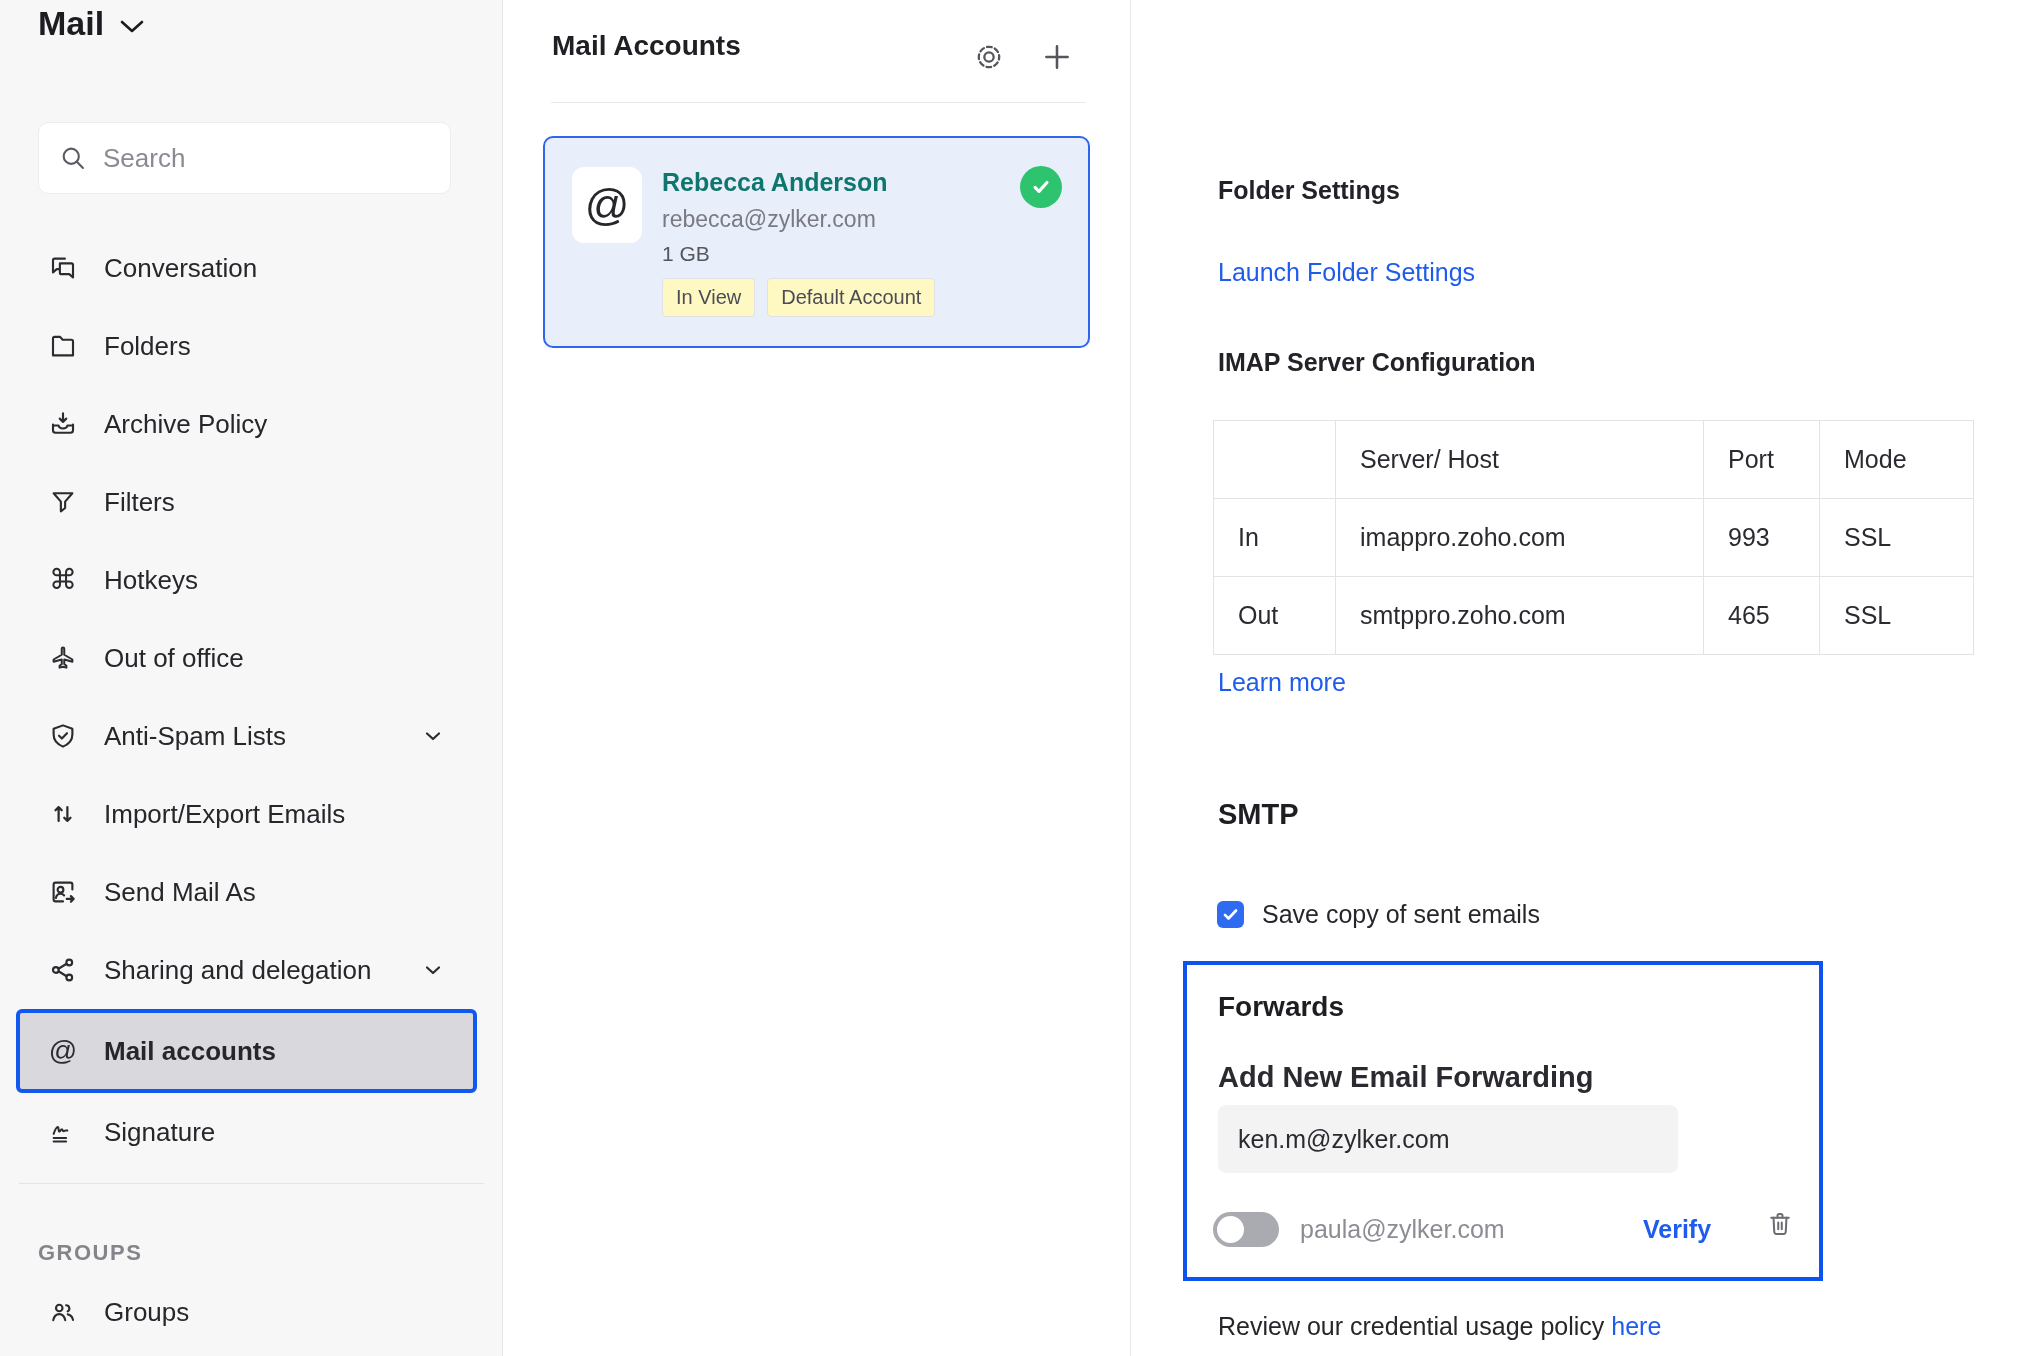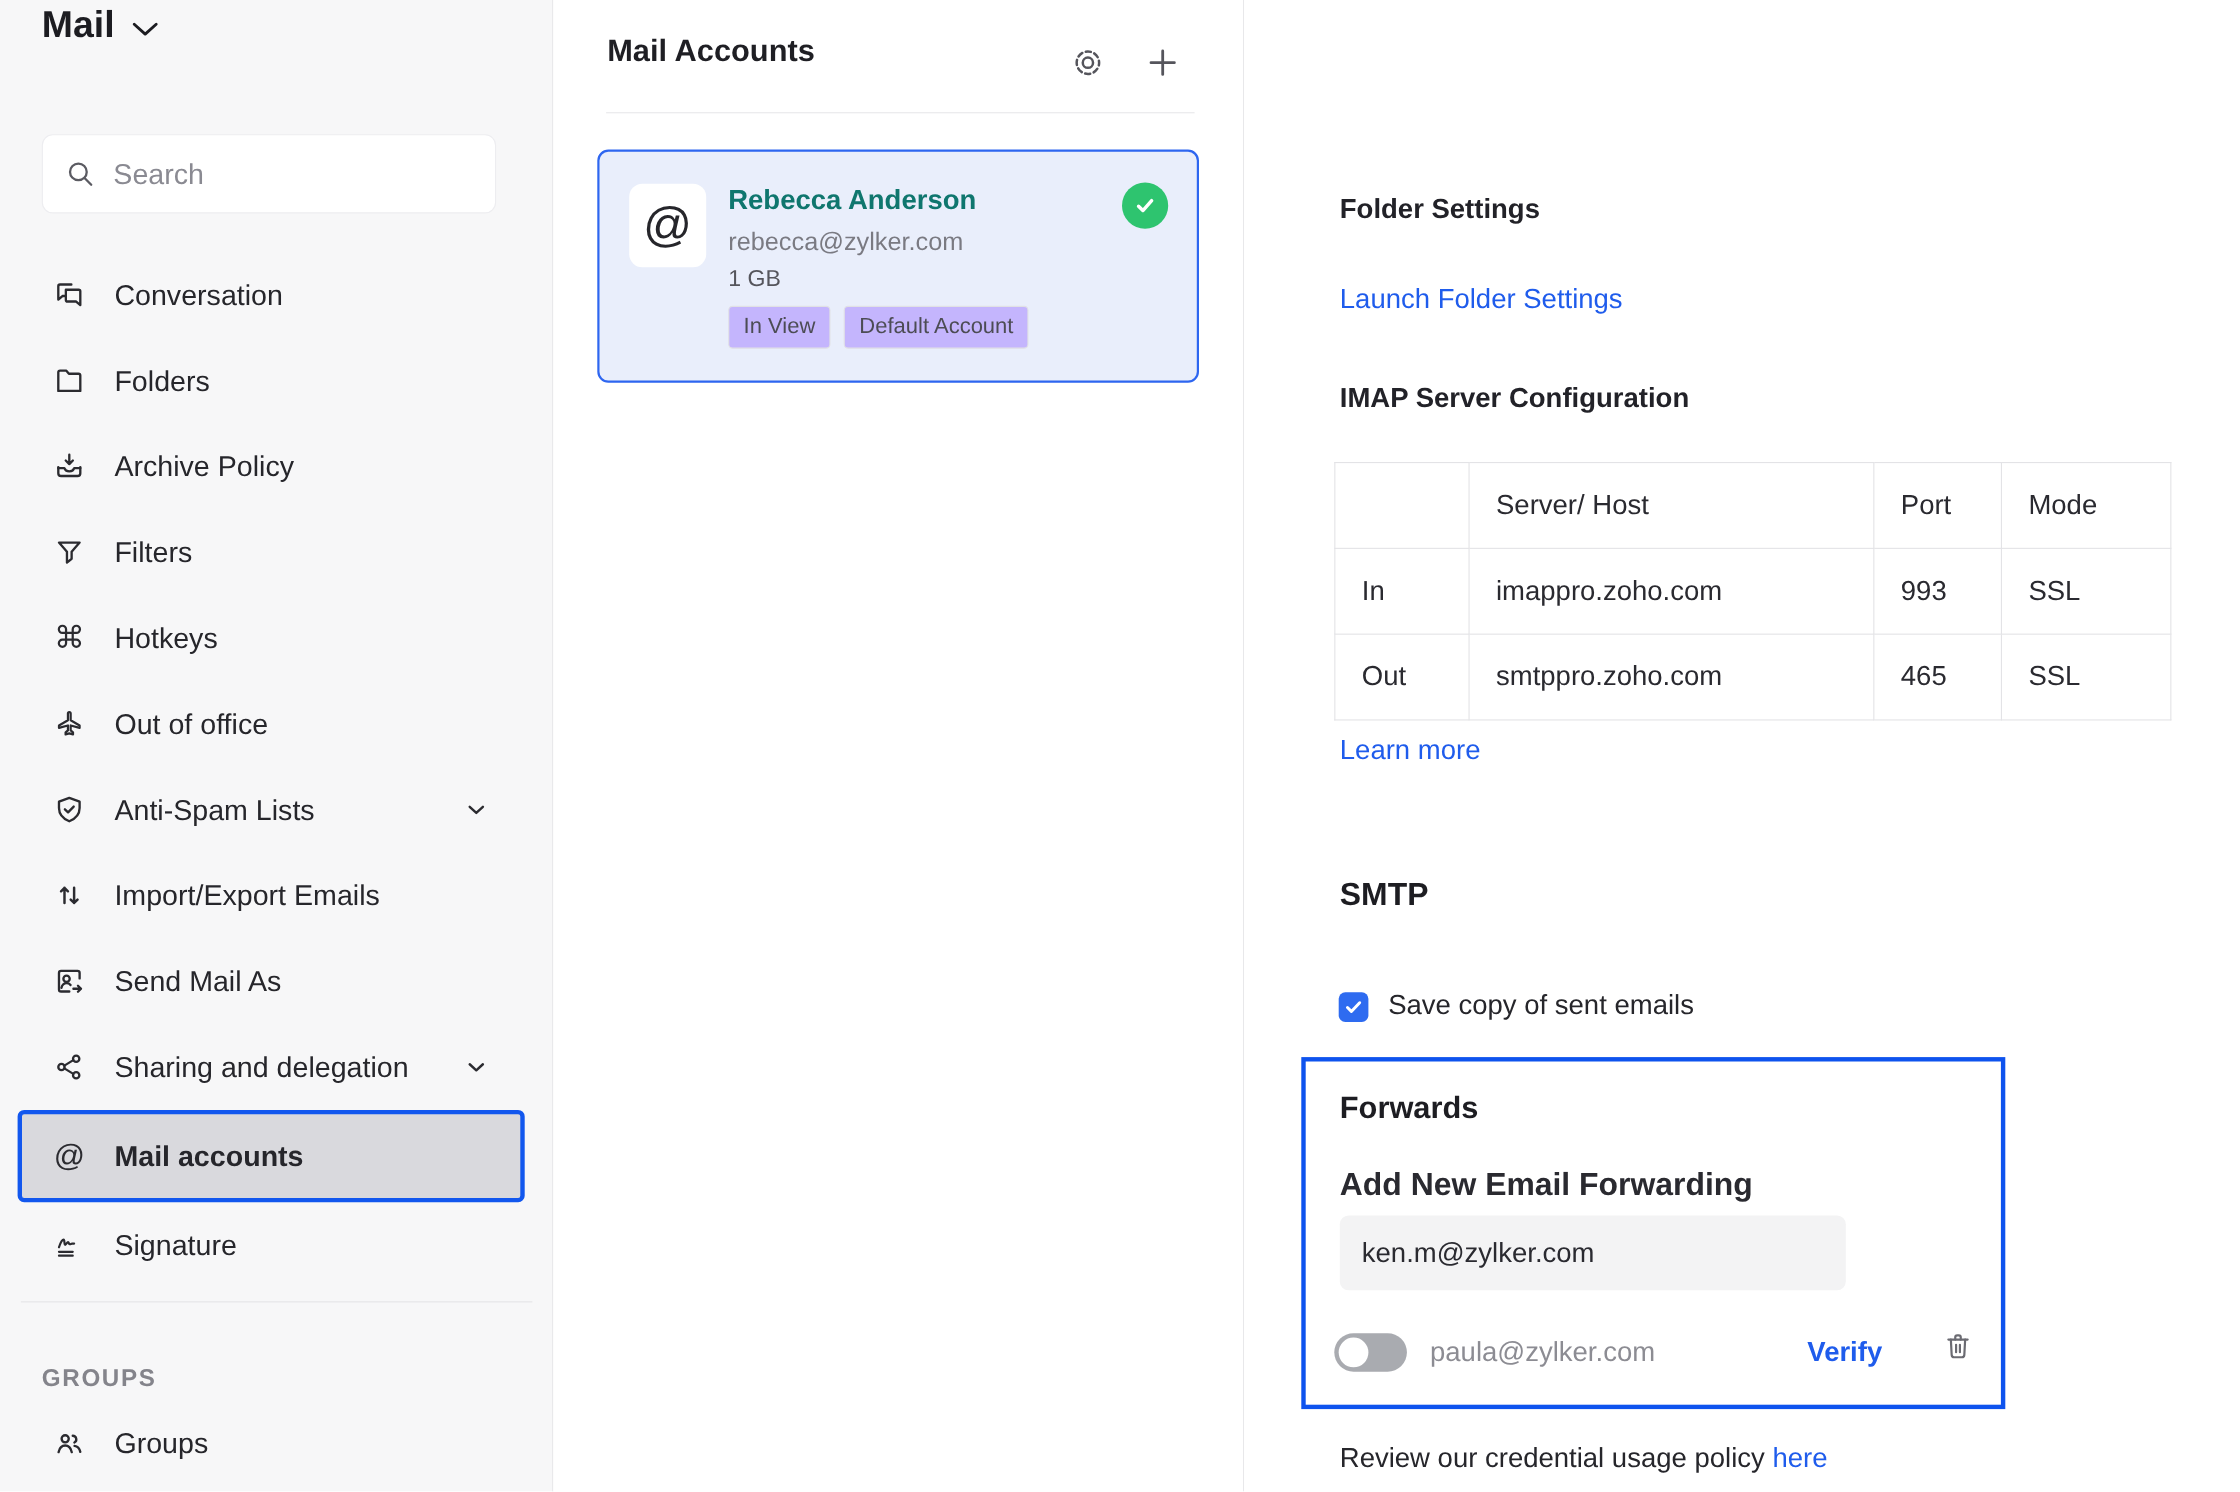--- a/index.html
+++ b/index.html
@@ -44,39 +44,39 @@
   .mc-plus { position:absolute; left:537px; top:40px; width:34px; height:34px; color:#55555c; cursor:pointer; }
   .mc-divider { position:absolute; left:48px; top:102px; width:535px; height:1px; background:#e8e8ea; }
   .account-card { position:absolute; left:40px; top:136px; width:547px; height:212px;
     background:#e9eefb; border:2px solid #2e66f0; border-radius:10px; cursor:pointer; }
   .avatar { position:absolute; left:27px; top:29px; width:70px; height:76px; background:#fff; border-radius:12px;
     display:flex; align-items:center; justify-content:center; font-size:44px; color:#26262b; }
   .acct-name { position:absolute; left:117px; top:30px; font-size:25px; font-weight:700; color:#0f766e; }
   .acct-email { position:absolute; left:117px; top:68px; font-size:23px; color:#7a7a82; }
   .acct-storage { position:absolute; left:117px; top:104px; font-size:21px; color:#55555c; }
   .badges { position:absolute; left:117px; top:140px; display:flex; gap:12px; }
-  .badge { font-size:20px; color:#4c4c54; background:#c4b5fd; border:1px solid #e1e1e5; border-radius:4px;
+  .badge { font-size:20px; color:#4c4c54; background:#fef9c3; border:1px solid #e1e1e5; border-radius:4px;
     padding:7px 13px; white-space:nowrap; }
   .status-circle { position:absolute; left:475px; top:28px; width:42px; height:42px; border-radius:50%;
     background:#2ec46f; display:flex; align-items:center; justify-content:center; }
 
   
   .rightcol { position:absolute; left:1131px; top:0; bottom:0; width:905px; background:#fff; }
   .dp-title { position:absolute; left:87px; top:24px; font-size:33px; font-weight:700; color:#1b1b20; }
   .sec-heading { position:absolute; left:87px; font-size:25px; font-weight:700; color:#222228; }
   .blue-link { color:#1f5cec; text-decoration:none; font-size:25px; cursor:pointer; }
   .fs-heading { top:176px; }
   .fs-link { position:absolute; left:87px; top:258px; }
   .imap-heading { top:348px; }
   .imap-table { position:absolute; left:82px; top:420px; border-collapse:collapse; font-size:25px; color:#2a2a30; }
   .imap-table td, .imap-table th { border:1px solid #e3e3e6; height:78px; padding-left:24px;
     text-align:left; font-weight:400; vertical-align:middle; }
   .learn-link { position:absolute; left:87px; top:668px; }
   .smtp-heading { position:absolute; left:87px; top:798px; font-size:29px; font-weight:700; color:#1d1d22; }
-  .smtp-row { position:absolute; left:86px; top:900px; display:flex; align-items:flex-end; gap:18px; }
+  .smtp-row { position:absolute; left:86px; top:900px; display:flex; align-items:center; gap:18px; }
   .checkbox { width:27px; height:27px; border-radius:6px; background:#2e6bf0; display:flex;
     align-items:center; justify-content:center; cursor:pointer; flex:none; }
   .smtp-label { font-size:25px; color:#26262b; }
 
   .forwards-box { position:absolute; left:52px; top:961px; width:640px; height:320px;
     border:4px solid #0e53ee; background:#fff; }
   .fw-heading { position:absolute; left:31px; top:26px; font-size:28px; font-weight:700; color:#1d1d22; }
   .fw-label { position:absolute; left:31px; top:96px; font-size:29px; font-weight:700; color:#2a2a30; }
   .fw-input { position:absolute; left:31px; top:140px; width:460px; height:68px; background:#f3f3f4;
     border:none; border-radius:8px; font-size:25px; color:#2a2a30; padding-left:20px; outline:none;

